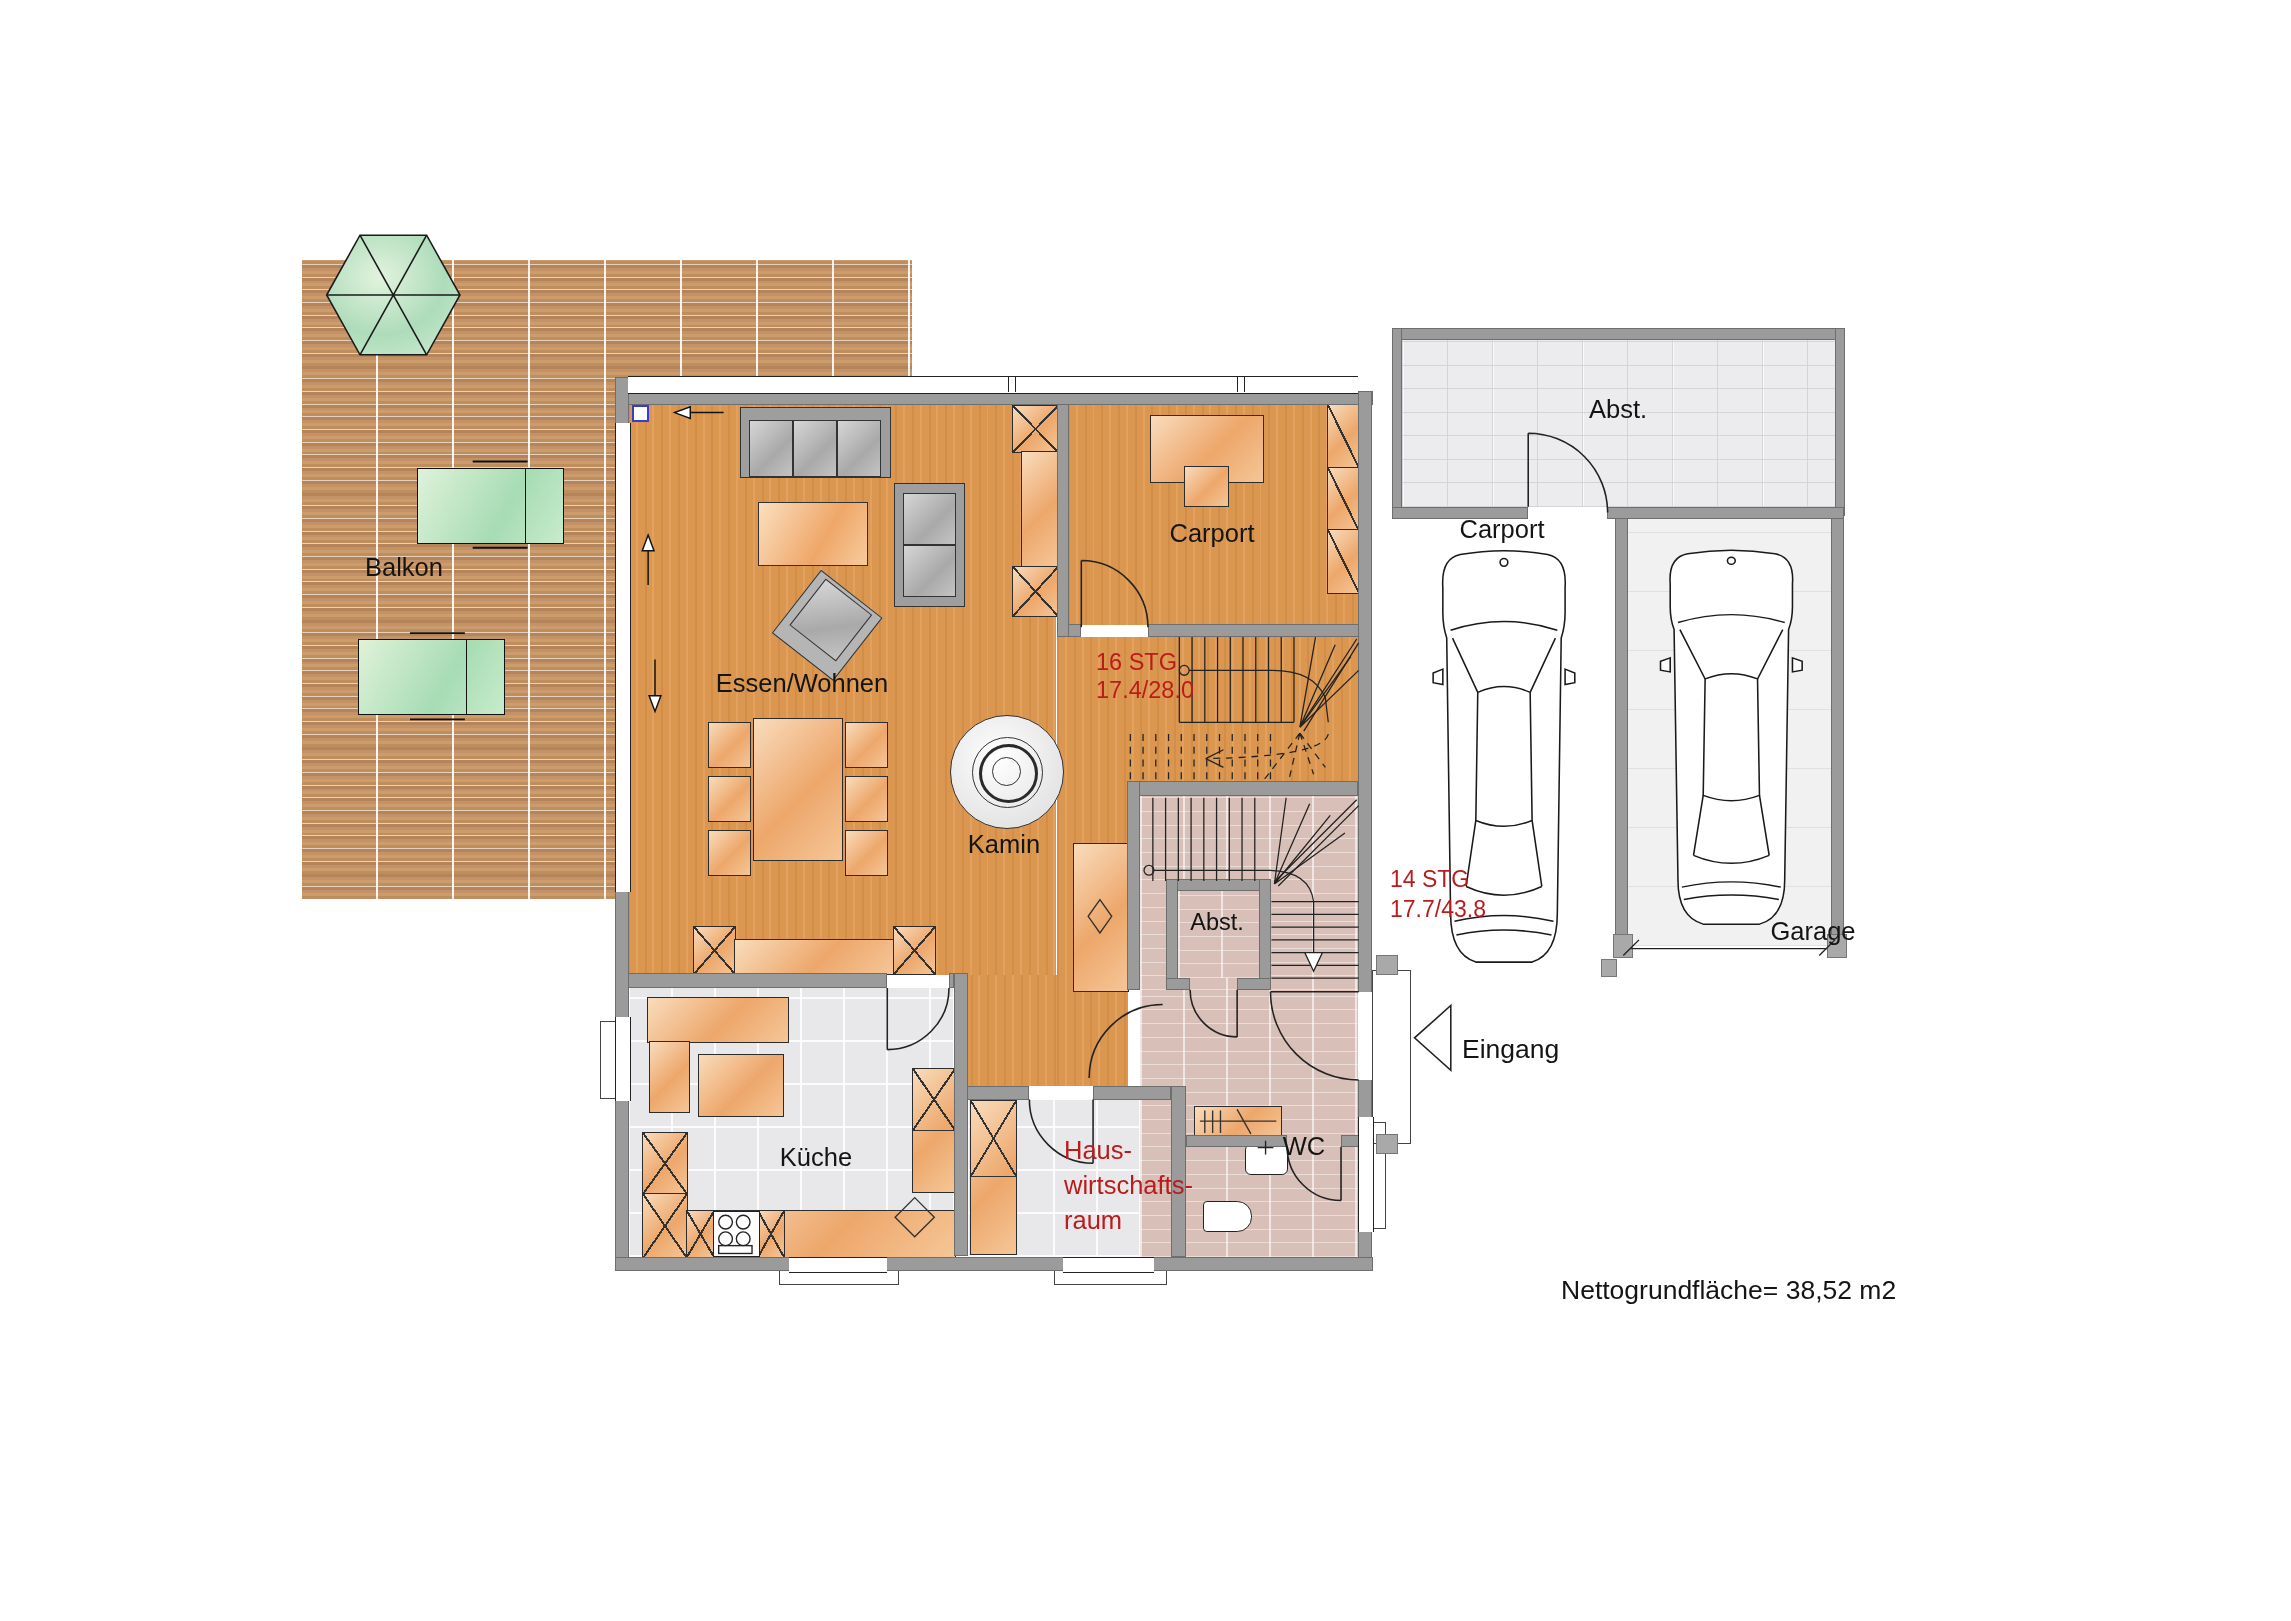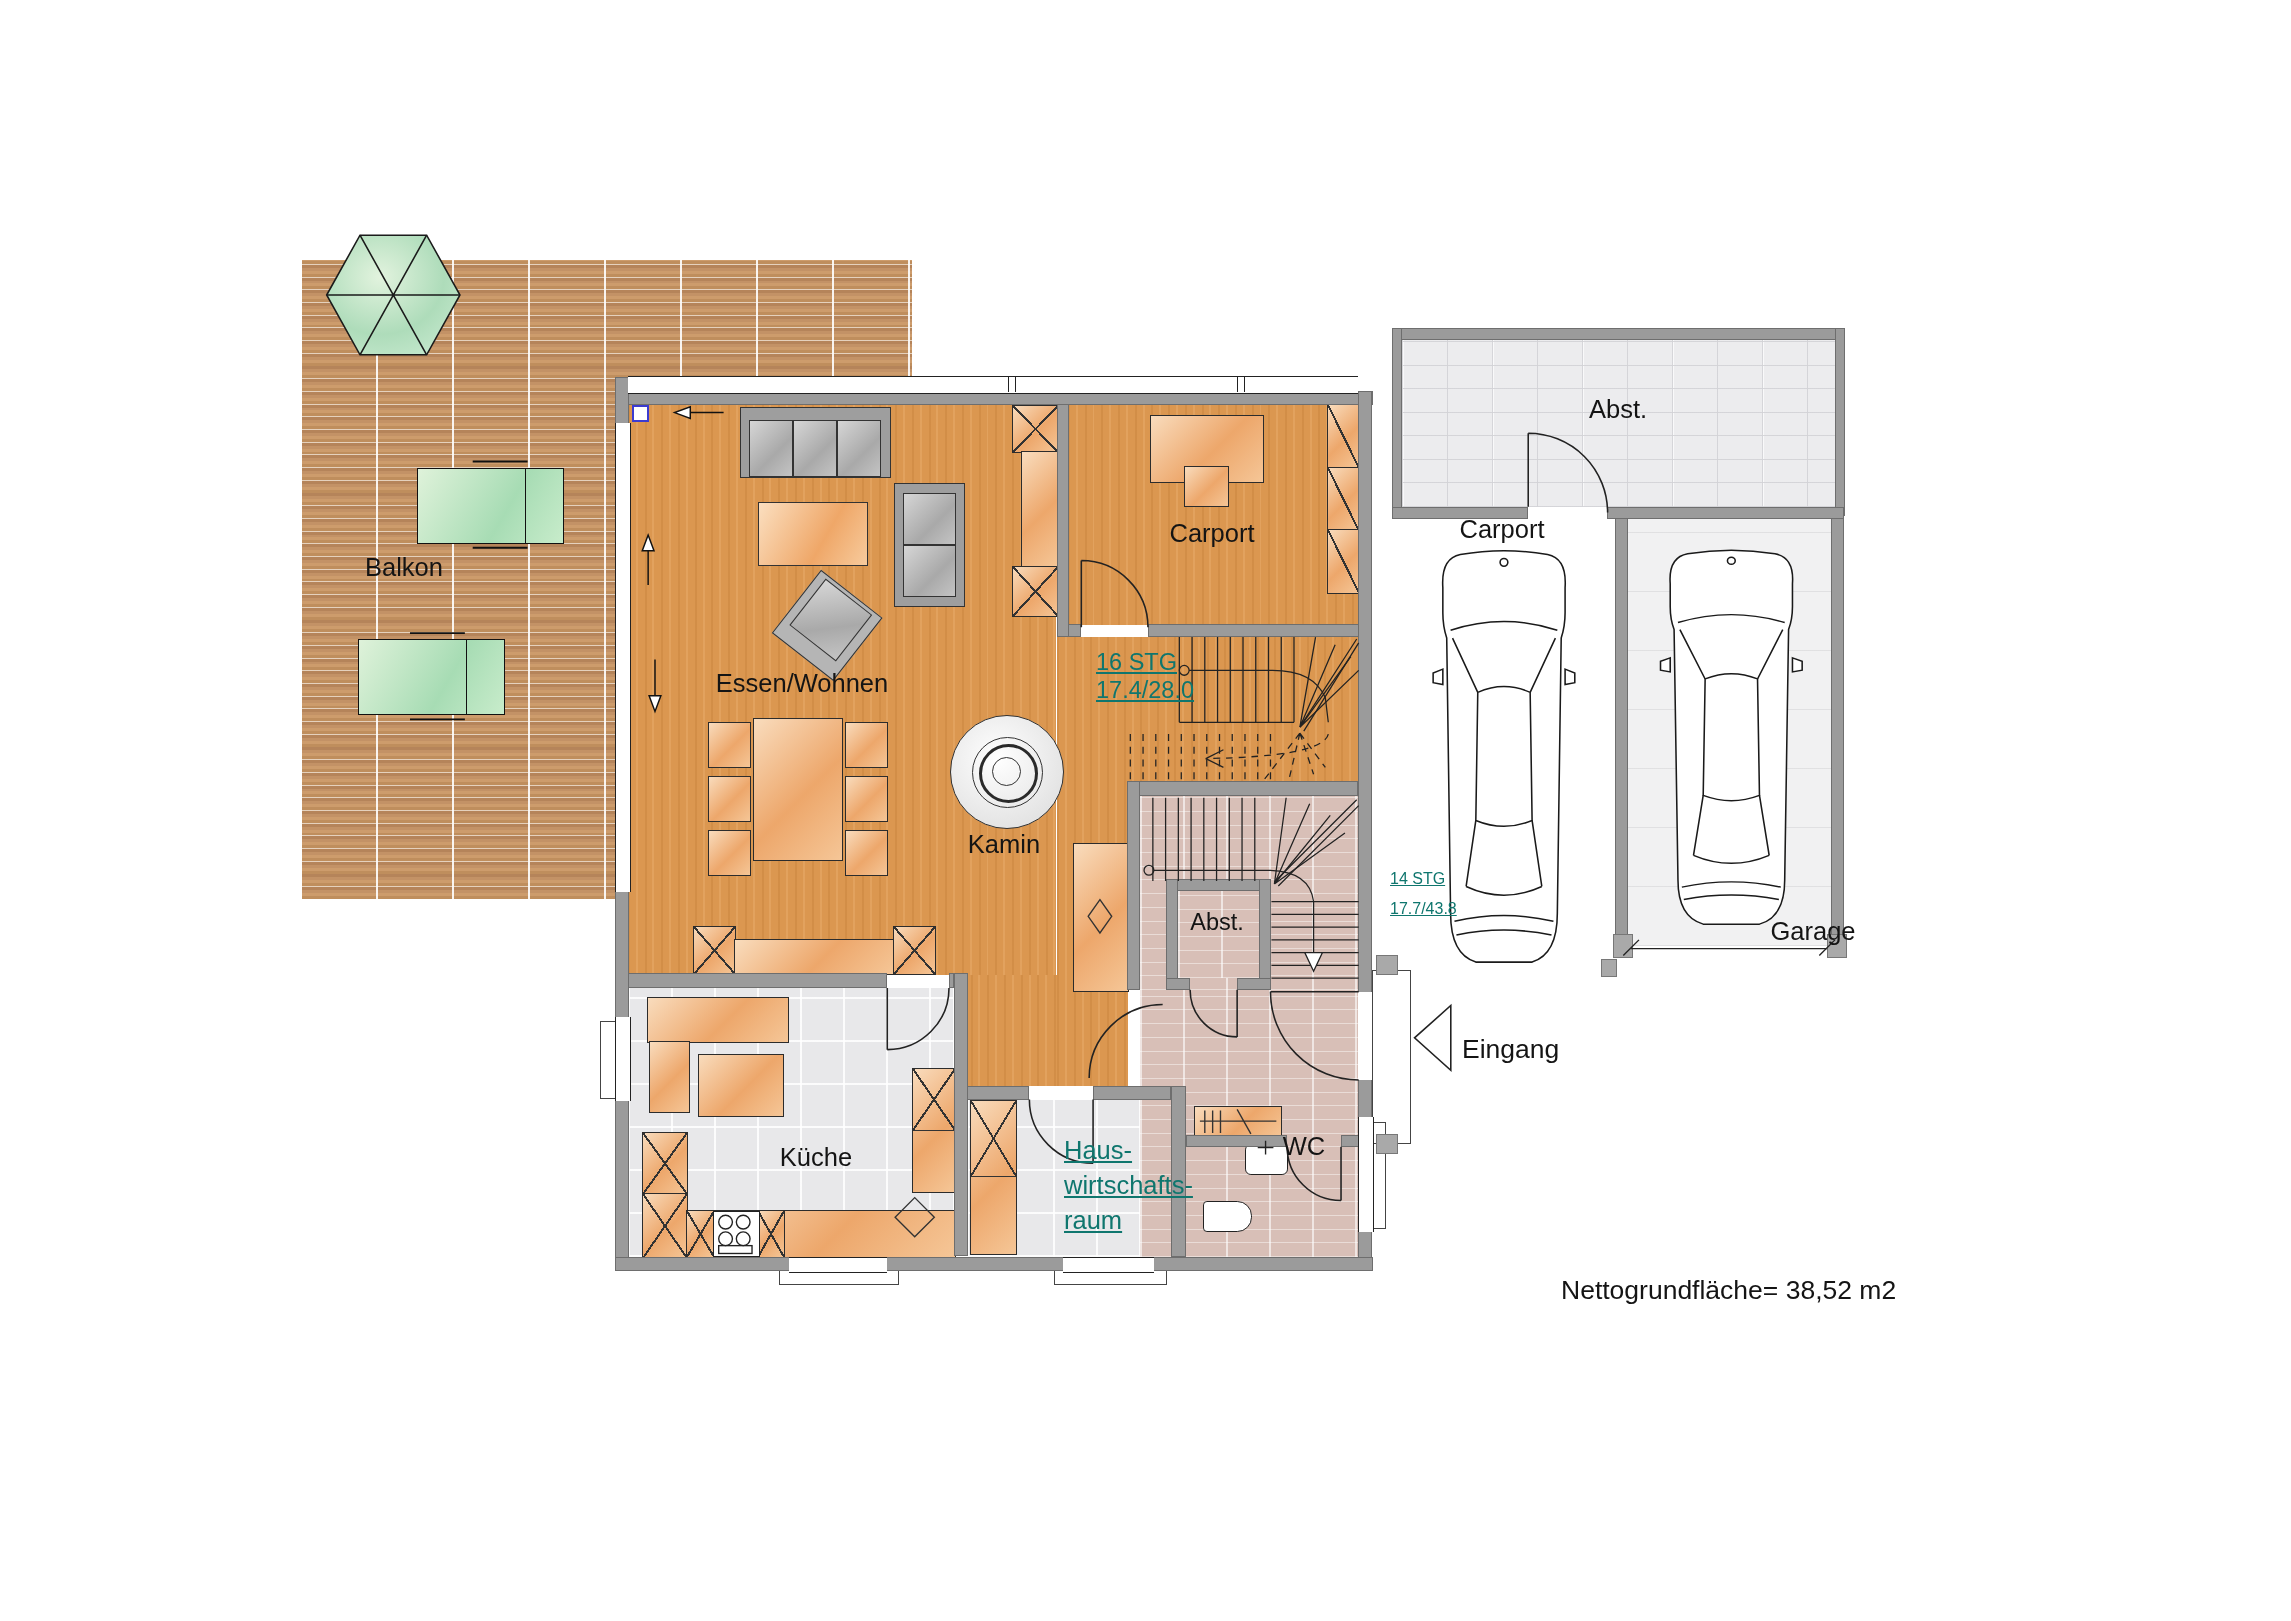--- a/index.html
+++ b/index.html
@@ -52,21 +52,21 @@
       linear-gradient(to bottom left, transparent calc(50% - 1px), #333 calc(50% - 1px) calc(50% + 1px), transparent calc(50% + 1px)),
       linear-gradient(135deg,#f9dcbd,#eda76b 55%,#f5c697);
     border:1.5px solid #2c2c2c;z-index:3;}
   .gray{background:linear-gradient(135deg,#d6d6d6,#a9a9a9 60%,#c4c4c4);border:1.2px solid #333;z-index:3;}
   .green{background:linear-gradient(120deg,#dff2da,#a7dcb4 60%,#c8eccb);border:1.5px solid #111;z-index:3;}
   .whitebox{background:#fff;border:1.2px solid #222;z-index:3;}
   
   .lbl{position:absolute;transform:translate(-50%,-50%);font-size:25.5px;color:#141414;white-space:nowrap;z-index:20;}
   .lbl-l{transform:translate(0,-50%);margin-top:11px;}
   .small{font-size:23.5px;line-height:28px;}
-  .blk{position:absolute;color:#0f766e;white-space:nowrap;z-index:20;text-decoration:underline;}
+  .blk{position:absolute;color:#b91c1c;white-space:nowrap;z-index:20;}
   svg.overlay{position:absolute;left:0;top:0;z-index:10;pointer-events:none;}
 </style>
 </head>
 <body>
 
 <div id="plan">
 
   <div class="abs deck" style="left:302px;top:260px;width:610px;height:639px"></div>
   <div class="abs green" style="left:417px;top:468px;width:145px;height:74px">
     <div style="position:absolute;right:37px;top:0;bottom:0;width:0;border-left:1.5px solid #111"></div>
@@ -321,21 +321,21 @@
 
   <div class="lbl" style="left:404px;top:567px">Balkon</div>
   <div class="lbl" style="left:802px;top:683px">Essen/Wohnen</div>
   <div class="lbl" style="left:1004px;top:844px">Kamin</div>
   <div class="lbl" style="left:1212px;top:533px">Carport</div>
   <div class="blk small" style="left:1096px;top:648px">
     <div>16 STG</div>
     <div>17.4/28.0</div>
   </div>
   <div class="lbl" style="left:1217px;top:922px;font-size:23.5px">Abst.</div>
-  <div class="blk" style="left:1390px;top:864px;font-size:16px;line-height:30px">
+  <div class="blk" style="left:1390px;top:864px;font-size:23px;line-height:30px">
     <div>14 STG</div>
     <div>17.7/43.8</div>
   </div>
   <div class="lbl" style="left:816px;top:1157px">Küche</div>
   <div class="blk" style="left:1064px;top:1133px;font-size:25.5px;line-height:35px">
     <div>Haus-</div>
     <div>wirtschafts-</div>
     <div>raum</div>
   </div>
   <div class="lbl" style="left:1304px;top:1146px">WC</div>

